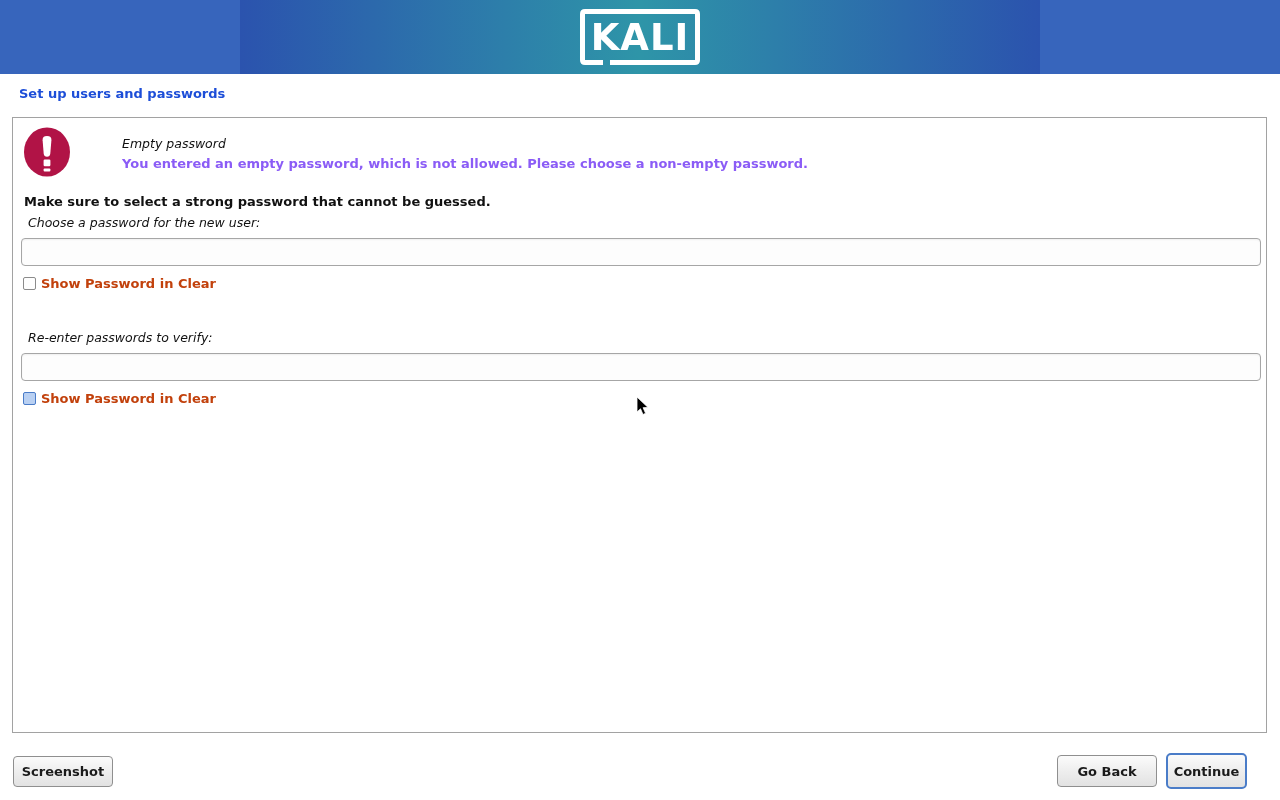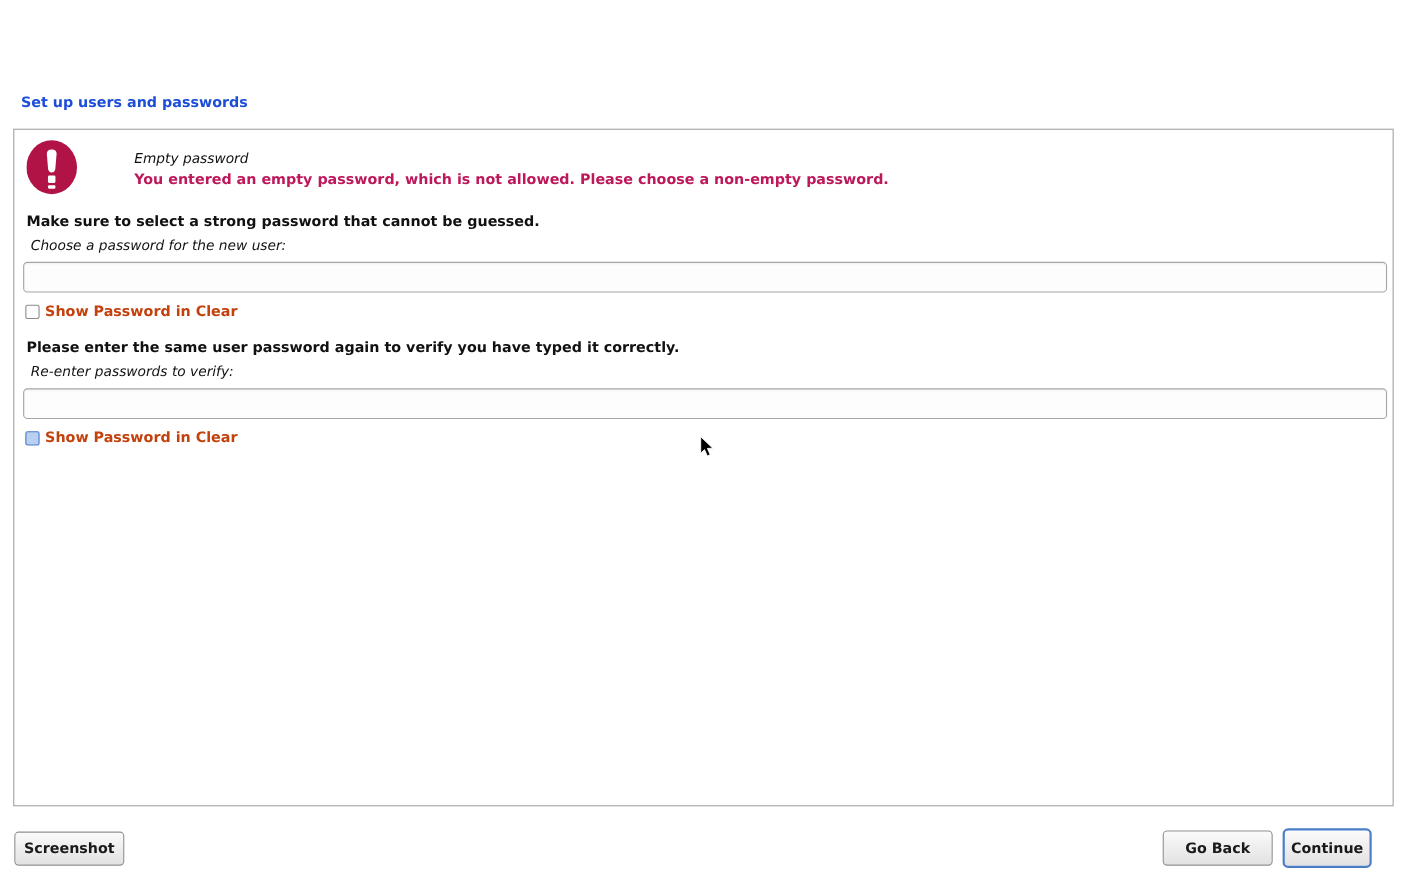--- a/index.html
+++ b/index.html
@@ -34,21 +34,21 @@
   
   .panel {
     position: absolute; left: 12px; top: 117px; width: 1255px; height: 616px;
     border: 1px solid #a2a2a2; background: #ffffff;
   }
 
   .error-row { position: absolute; left: 11px; top: 9px; display: flex; gap: 41px; }
   .error-icon { width: 46px; height: 50px; flex: 0 0 46px; }
   .error-texts { margin-left: 11px; padding-top: 1px; }
   .error-title { font-size: 12.5px; font-style: italic; color: #101010; margin-top: 8px; }
-  .error-message { font-size: 13px; font-weight: bold; color: #be185d; margin-top: 5px; }
+  .error-message { font-size: 13px; font-weight: bold; color: #8b5cf6; margin-top: 5px; }
 
   .note-strong { position: absolute; left: 11px; top: 76px; font-size: 13px; font-weight: bold; }
   .field-label-1 { position: absolute; left: 15px; top: 97px; font-size: 12.5px; font-style: italic; }
   .pw-input {
     position: absolute; left: 8px; width: 1240px; height: 28px;
     border: 1px solid #a6a6a6; border-radius: 4px;
     background: #fdfdfd; outline: none; padding: 0 8px;
     font-family: "DejaVu Sans", "Liberation Sans", sans-serif; font-size: 13px;
     box-shadow: inset 0 1px 2px rgba(0,0,0,0.06);
   }
@@ -88,20 +88,30 @@
   }
 
   
   .cursor { position: absolute; left: 636px; top: 396px; pointer-events: none; }
 </style>
 </head>
 <body>
 
 <div class="screen">
 
+  <div class="banner">
+    <div class="banner-side"></div>
+    <div class="banner-center">
+      <svg class="kali-logo" width="120" height="60" viewBox="0 0 120 60">
+        <path d="M 30 55.5 L 115 55.5 Q 117.5 55.5 117.5 53 L 117.5 7 Q 117.5 4.5 115 4.5 L 5 4.5 Q 2.5 4.5 2.5 7 L 2.5 53 Q 2.5 55.5 5 55.5 L 23 55.5" fill="none" stroke="#ffffff" stroke-width="5" stroke-linecap="butt"></path>
+        <text x="60" y="43" text-anchor="middle">KALI</text>
+      </svg>
+    </div>
+    <div class="banner-side"></div>
+  </div>
 
   <div class="page-title">Set up users and passwords</div>
 
   <div class="panel">
 
     <div class="error-row">
       <svg class="error-icon" width="46" height="50" viewBox="0 0 46 50">
         <ellipse cx="23" cy="25" rx="23" ry="24.5" fill="var(--error-icon, #b11346)"></ellipse>
         <path d="M 23 9 C 26.2 9 27.6 10.6 27.4 13.2 L 26.3 26.5 C 26.1 28.6 24.9 29.8 23 29.8 C 21.1 29.8 19.9 28.6 19.7 26.5 L 18.6 13.2 C 18.4 10.6 19.8 9 23 9 Z" fill="#ffffff"></path>
         <rect x="19.6" y="32.5" width="6.8" height="6.8" rx="1.2" fill="#ffffff"></rect>
@@ -114,21 +124,20 @@
     </div>
 
     <div class="note-strong">Make sure to select a strong password that cannot be guessed.</div>
     <div class="field-label-1">Choose a password for the new user:</div>
     <input class="pw-input pw-input-1" type="password" value="" style="">
     <div class="check-row check-row-1">
       <span class="checkbox"></span>
       <span class="check-label">Show Password in Clear</span>
     </div>
 
-    <div class="note-verify">Please enter the same user password again to verify you have typed it correctly.</div>
     <div class="field-label-2">Re-enter passwords to verify:</div>
     <input class="pw-input pw-input-2" type="password" value="" style="">
     <div class="check-row check-row-2">
       <span class="checkbox focused"></span>
       <span class="check-label">Show Password in Clear</span>
     </div>
 
   </div>
 
   <button class="btn btn-screenshot">Screenshot</button>

